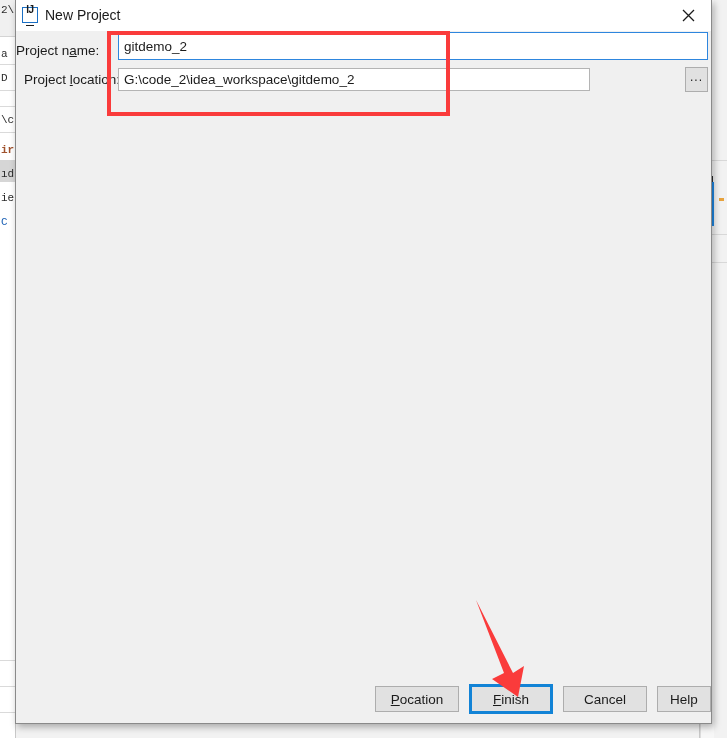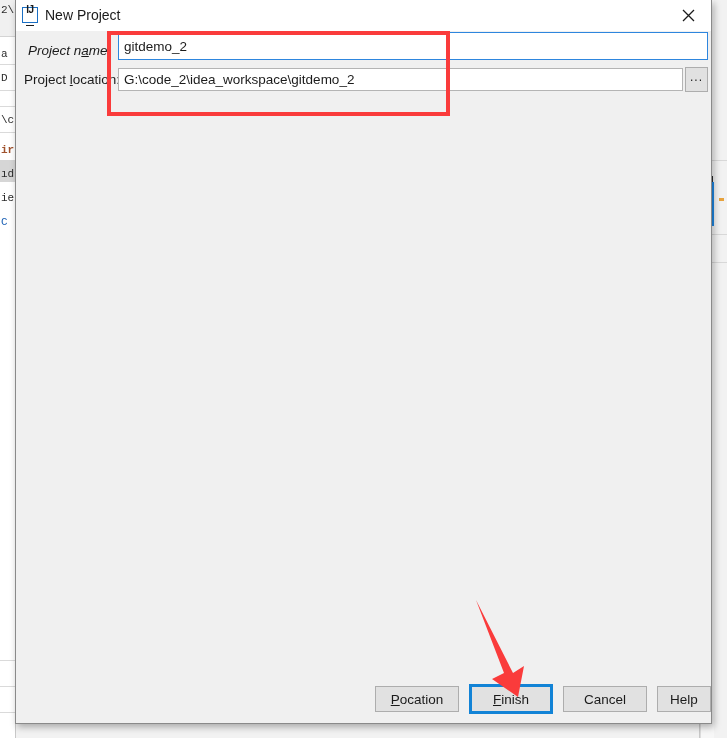--- a/index.html
+++ b/index.html
@@ -180,21 +180,21 @@
     position: absolute;
     font-size: 13.5px;
     color: #1b1b1b;
     white-space: nowrap;
     line-height: 16px;
   }
   .mn {
     text-decoration: underline;
     text-underline-offset: 1px;
   }
-  .label-name     { left: 12px;  top: 12px; font-style: italic; }
+  .label-name     { left: 0;  top: 12px; }
   .label-location { left: 8px;  top: 41px; }
 
   .text-input {
     position: absolute;
     box-sizing: border-box;
     background: #ffffff;
     font-family: "Liberation Sans", sans-serif;
     font-size: 13.5px;
     color: #1b1b1b;
     padding: 0 5px;
@@ -203,21 +203,21 @@
   .input-name {
     left: 102px;
     top: 1px;
     width: 590px;
     height: 28px;
     border: 1px solid #2e86de;
   }
   .input-location {
     left: 102px;
     top: 37px;
-    width: 565px;
+    width: 472px;
     height: 23px;
     border: 1px solid #b4b4b4;
   }
   .browse-btn {
     position: absolute;
     left: 669px;
     top: 36px;
     width: 23px;
     height: 25px;
     box-sizing: border-box;

